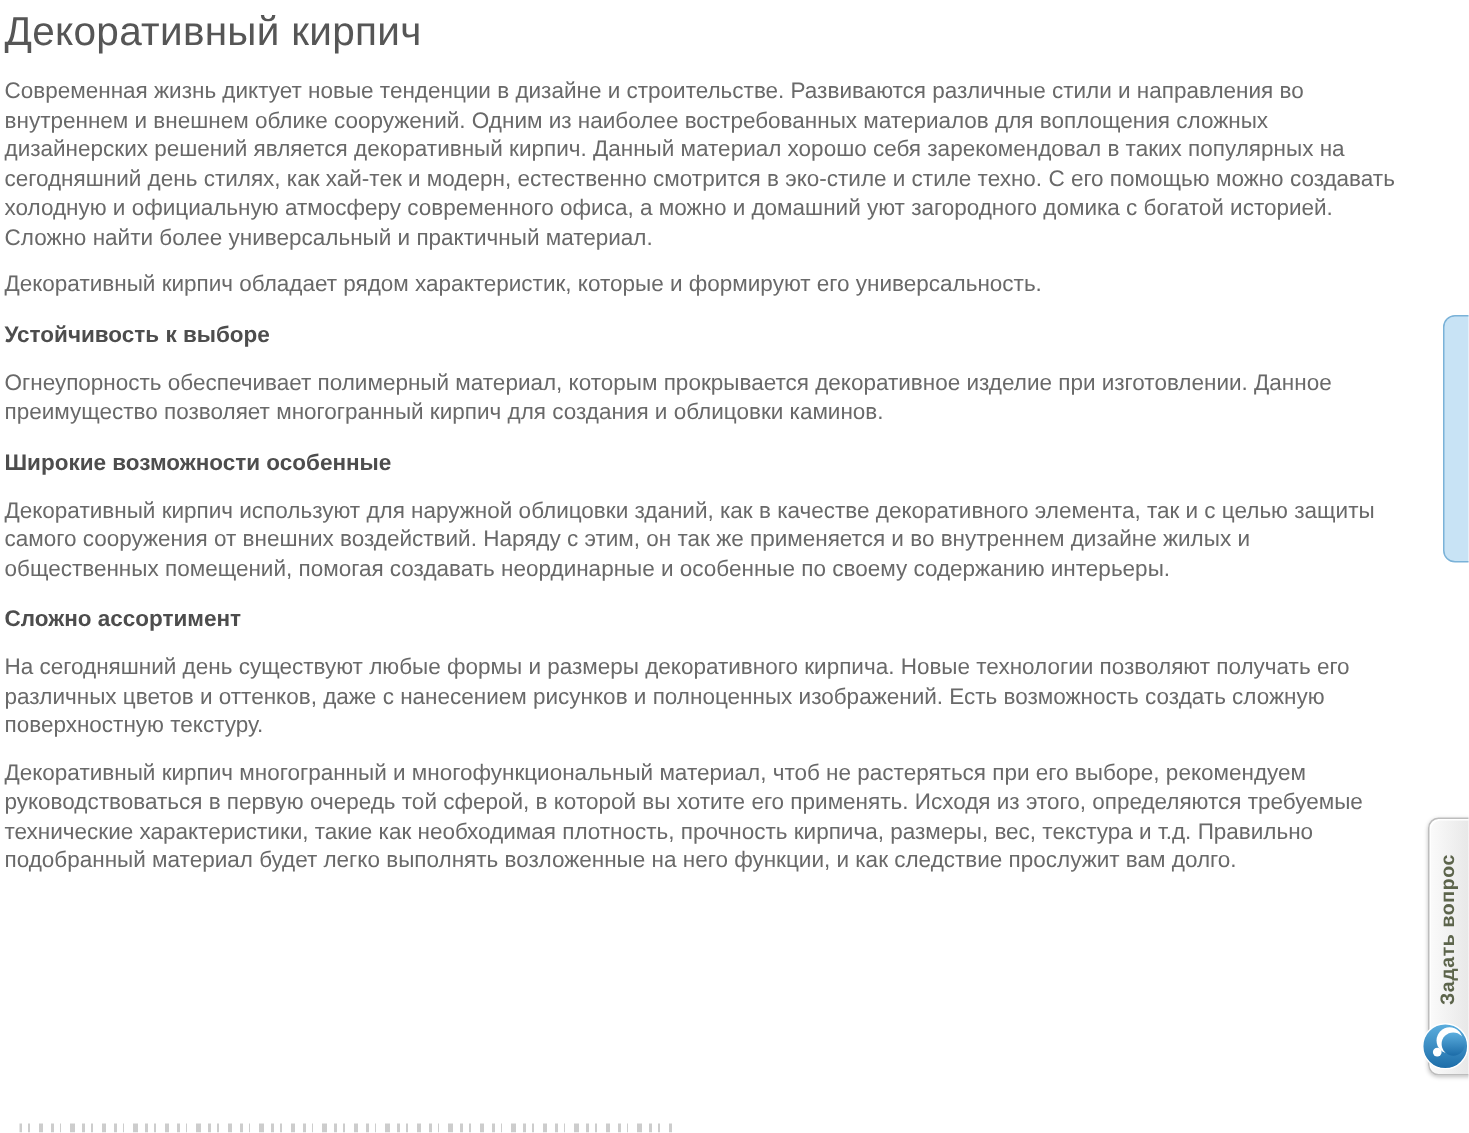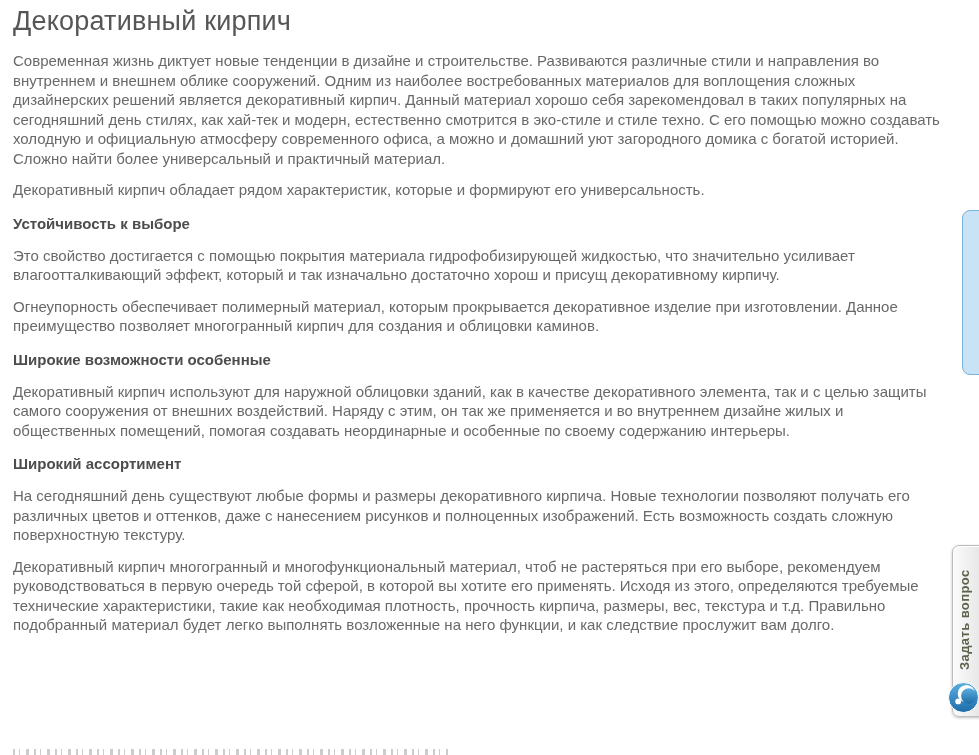--- a/index.html
+++ b/index.html
@@ -12,21 +12,21 @@
     font-family: "Liberation Sans", "DejaVu Sans", sans-serif;
   }
   .page {
     position: relative;
     width: 979px;
     height: 755px;
     overflow: hidden;
   }
   .content {
     position: absolute;
-    left: 13px;
+    left: 3px;
     top: 2px;
     width: 944px;
   }
   h1.title {
     font-size: 27px;
     font-weight: 400;
     color: #565656;
     margin: 4px 0 14px 0;
     letter-spacing: 0.2px;
   }
@@ -111,29 +111,28 @@
 <div class="page">
 
   <div class="content">
     <h1 class="title">Декоративный кирпич</h1>
 
     <p class="para">Современная жизнь диктует новые тенденции в дизайне и строительстве. Развиваются различные стили и направления во внутреннем и внешнем облике сооружений. Одним из наиболее востребованных материалов для воплощения сложных дизайнерских решений является декоративный кирпич. Данный материал хорошо себя зарекомендовал в таких популярных на сегодняшний день стилях, как хай-тек и модерн, естественно смотрится в эко-стиле и стиле техно. С его помощью можно создавать холодную и официальную атмосферу современного офиса, а можно и домашний уют загородного домика с богатой историей. Сложно найти более универсальный и практичный материал.</p>
 
     <p class="para">Декоративный кирпич обладает рядом характеристик, которые и формируют его универсальность.</p>
 
     <h2 class="subhead">Устойчивость к выборе</h2>
-    <p class="para">Это свойство достигается с помощью покрытия материала гидрофобизирующей жидкостью, что значительно усиливает влагоотталкивающий эффект, который и так изначально достаточно хорош и присущ декоративному кирпичу.</p>
 
     <p class="para">Огнеупорность обеспечивает полимерный материал, которым прокрывается декоративное изделие при изготовлении. Данное преимущество позволяет многогранный кирпич для создания и облицовки каминов.</p>
 
 
     <h2 class="subhead">Широкие возможности особенные</h2>
     <p class="para">Декоративный кирпич используют для наружной облицовки зданий, как в качестве декоративного элемента, так и с целью защиты самого сооружения от внешних воздействий. Наряду с этим, он так же применяется и во внутреннем дизайне жилых и общественных помещений, помогая создавать неординарные и особенные по своему содержанию интерьеры.</p>
 
-    <h2 class="subhead">Широкий ассортимент</h2>
+    <h2 class="subhead">Сложно ассортимент</h2>
     <p class="para">На сегодняшний день существуют любые формы и размеры декоративного кирпича. Новые технологии позволяют получать его различных цветов и оттенков, даже с нанесением рисунков и полноценных изображений. Есть возможность создать сложную поверхностную текстуру.</p>
 
     <p class="para">Декоративный кирпич многогранный и многофункциональный материал, чтоб не растеряться при его выборе, рекомендуем руководствоваться в первую очередь той сферой, в которой вы хотите его применять. Исходя из этого, определяются требуемые технические характеристики, такие как необходимая плотность, прочность кирпича, размеры, вес, текстура и т.д. Правильно подобранный материал будет легко выполнять возложенные на него функции, и как следствие прослужит вам долго.</p>
   </div>
 
   <div class="clipped-line"></div>
 
   <div class="blue-side-tab"></div>
 
   <div class="ask-tab">

